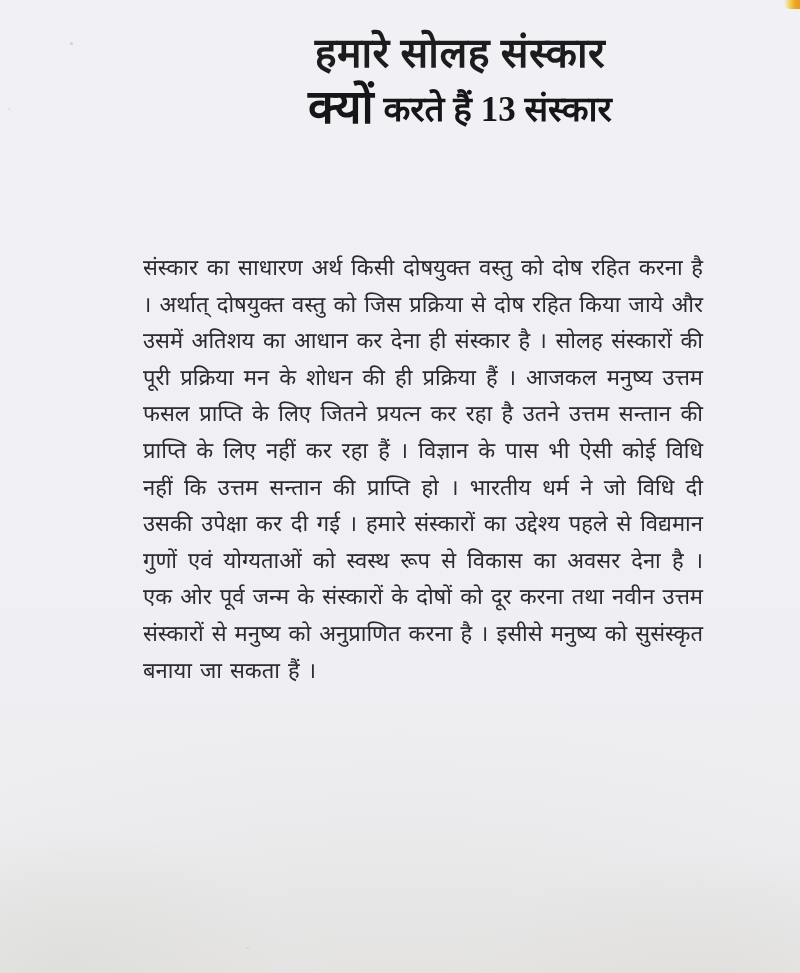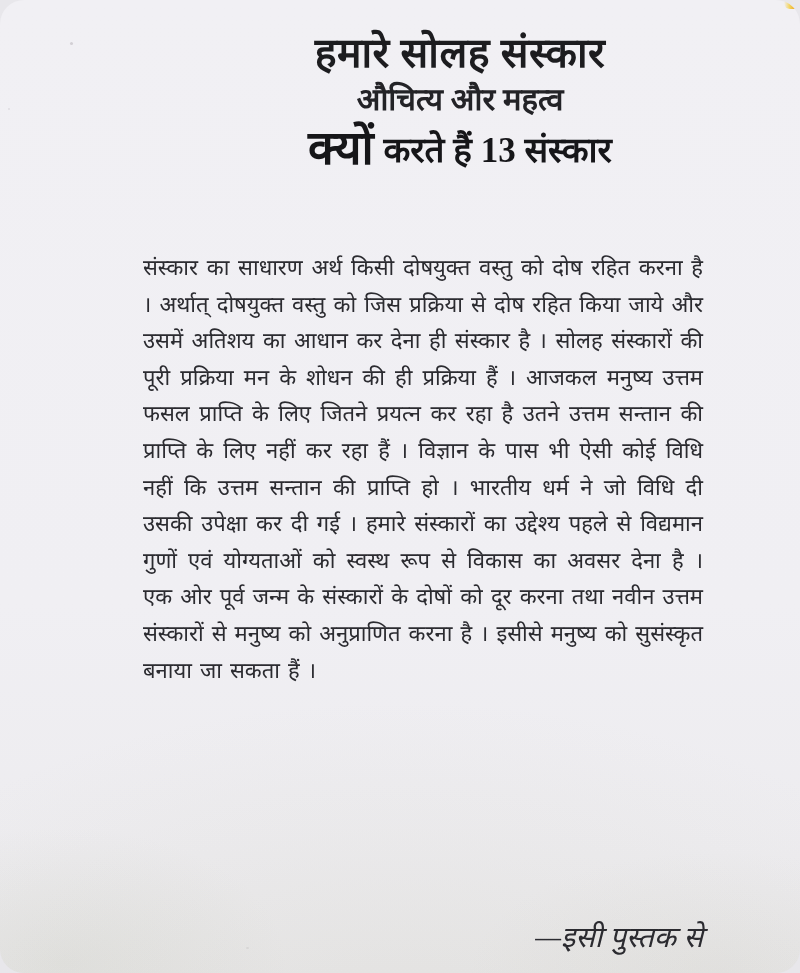--- a/index.html
+++ b/index.html
@@ -13,21 +13,20 @@
     height: 973px;
     margin: 0 auto;
     overflow: hidden;
     background:
       radial-gradient(130% 60% at 50% 108%, rgba(190,190,170,0.18) 0%, rgba(190,190,170,0) 60%),
       radial-gradient(40% 20% at 8% 99%, rgba(170,175,150,0.14) 0%, rgba(170,175,150,0) 70%),
       radial-gradient(45% 18% at 90% 100%, rgba(180,180,160,0.12) 0%, rgba(180,180,160,0) 70%),
       linear-gradient(180deg, #f1f0f4 0%, #f0eff3 62%, #edecef 88%, #eae9eb 100%);
     font-family: "Liberation Serif", "DejaVu Serif", serif;
     color: #2a2a2e;
-    border-radius: 24px;
   }
   
   .corner-accent {
     position: absolute;
     top: 0;
     right: 0;
     width: 16px;
     height: 9px;
     background: linear-gradient(90deg, rgba(246,214,92,0) 0%, #f3d45e 35%, #eda522 70%, #e89b1c 100%);
     border-bottom-left-radius: 6px;
@@ -107,28 +106,26 @@
 </style>
 </head>
 <body>
 
 <div class="page">
 
   <div class="corner-accent"></div>
 
   <div class="header">
     <div class="title">हमारे सोलह संस्कार</div>
-    <div class="subtitle">औचित्य और महत्व</div>
     <div class="main-question">
       <span class="lead">क्यों</span><span> करते हैं 13 संस्कार</span>
     </div>
   </div>
 
   <div class="body-text">संस्कार का साधारण अर्थ किसी दोषयुक्त वस्तु को दोष रहित करना है । अर्थात् दोषयुक्त वस्तु को जिस प्रक्रिया से दोष रहित किया जाये और उसमें अतिशय का आधान कर देना ही संस्कार है । सोलह संस्कारों की पूरी प्रक्रिया मन के शोधन की ही प्रक्रिया हैं । आजकल मनुष्य उत्तम फसल प्राप्ति के लिए जितने प्रयत्न कर रहा है उतने उत्तम सन्तान की प्राप्ति के लिए नहीं कर रहा हैं । विज्ञान के पास भी ऐसी कोई विधि नहीं कि उत्तम सन्तान की प्राप्ति हो । भारतीय धर्म ने जो विधि दी उसकी उपेक्षा कर दी गई । हमारे संस्कारों का उद्देश्य पहले से विद्यमान गुणों एवं योग्यताओं को स्वस्थ रूप से विकास का अवसर देना है । एक ओर पूर्व जन्म के संस्कारों के दोषों को दूर करना तथा नवीन उत्तम संस्कारों से मनुष्य को अनुप्राणित करना है । इसीसे मनुष्य को सुसंस्कृत बनाया जा सकता हैं ।</div>
 
-  <div class="attribution">—इसी पुस्तक से</div>
 
   <div class="speckle s1"></div>
   <div class="speckle s2"></div>
   <div class="speckle s3"></div>
   <div class="speckle s4"></div>
 
 </div>
 
 </body></html>

